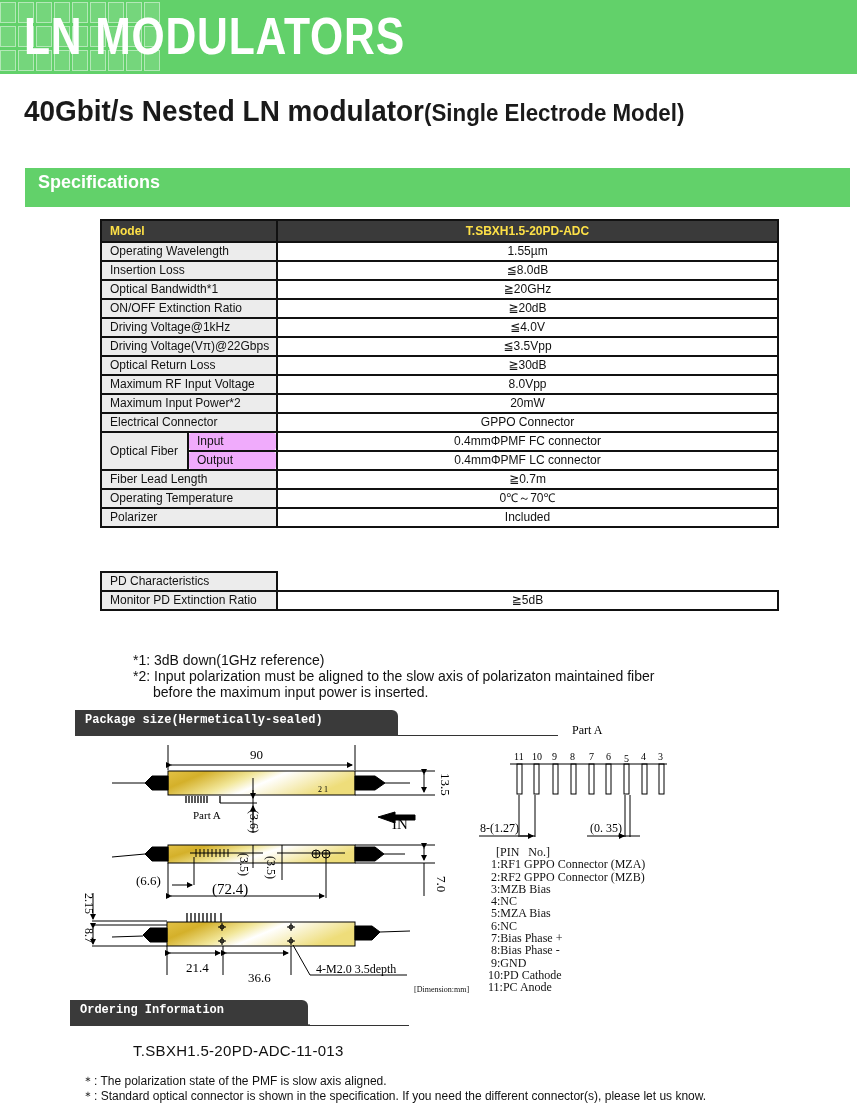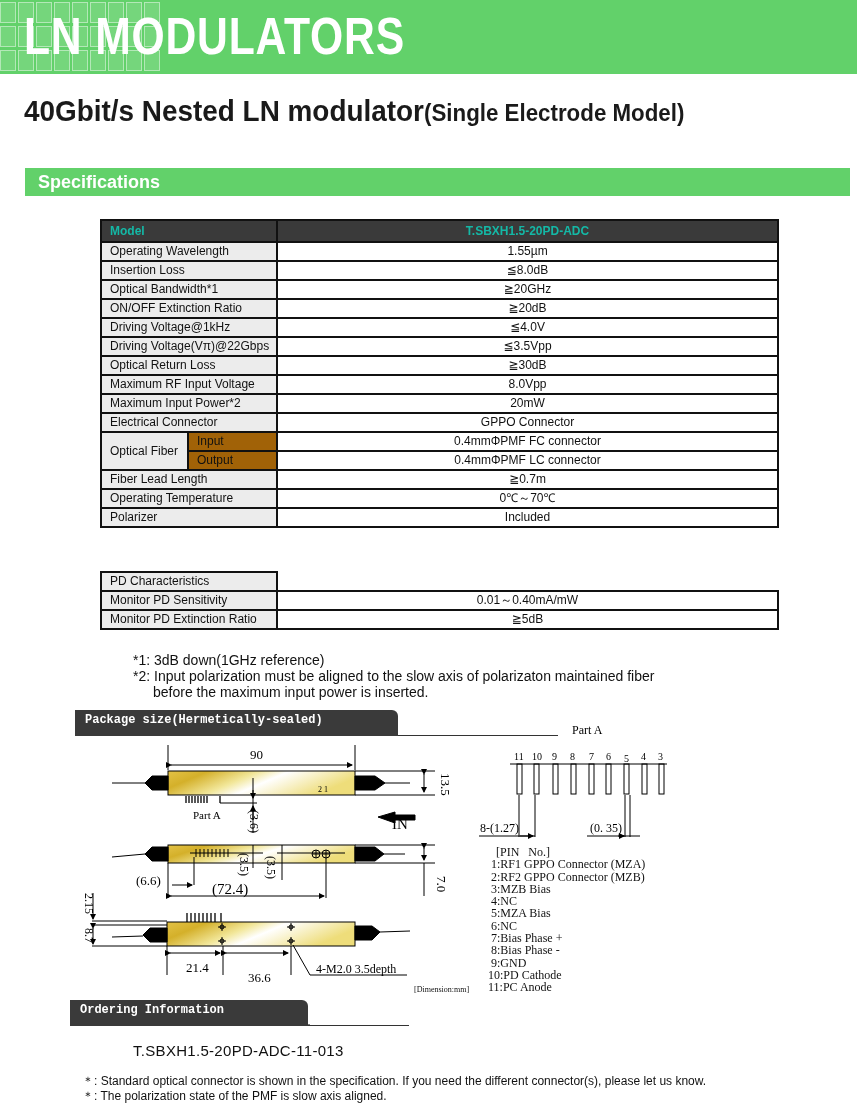--- a/index.html
+++ b/index.html
@@ -3,28 +3,28 @@
 <meta charset="utf-8">
 <style>
   html,body{margin:0;padding:0;background:#fff;}
   body{width:857px;height:1106px;position:relative;overflow:hidden;font-family:"Liberation Sans",sans-serif;color:#111;}
   .banner{position:absolute;left:0;top:0;width:857px;height:74px;background:#62d16a;overflow:hidden;}
   .tiles{position:absolute;left:0;top:2px;width:160px;height:70px;display:grid;grid-template-columns:repeat(9,16px);grid-auto-rows:21px;gap:3px 2px;}
   .tiles span{display:block;border:1px solid rgba(255,255,255,0.45);background:rgba(255,255,255,0.12);}
   .banner-title{position:absolute;left:24px;top:6px;font-family:"Liberation Sans",sans-serif;font-weight:bold;font-size:52px;color:#fff;letter-spacing:1px;transform:scaleX(0.82);transform-origin:left top;white-space:nowrap;}
   .page-title{position:absolute;left:24px;top:94px;font-weight:bold;font-size:30px;color:#1a1a1a;white-space:nowrap;transform:scaleX(0.93);transform-origin:left top;}
   .page-title .sub{font-size:24px;}
-  .sec-bar{position:absolute;left:25px;top:168px;width:825px;height:28px;background:#62d16a;}
+  .sec-bar{position:absolute;left:25px;top:168px;width:825px;height:39px;background:#62d16a;}
   .sec-bar span{position:absolute;left:13px;top:4px;font-weight:bold;font-size:18px;color:#fff;}
   table.spec{position:absolute;left:100px;border-collapse:collapse;font-size:12px;table-layout:fixed;}
   table.spec td{border:2px solid #111;height:17px;padding:0 0 0 8px;line-height:17px;vertical-align:bottom;}
   table.spec td.lbl{background:#ececec;}
   table.spec td.val{text-align:center;padding:0;background:#fff;}
-  table.spec tr.head td{background:#3a3a3a;color:#14b8a6;font-weight:bold;height:20px;vertical-align:middle;}
-  table.spec td.sub{background:#a16207;}
+  table.spec tr.head td{background:#3a3a3a;color:#fde047;font-weight:bold;height:20px;vertical-align:middle;}
+  table.spec td.sub{background:#f0abfc;border-radius:6px;}
   table.spec td.empty{border:none;border-bottom:2px solid #111;background:#fff;}
   .notes{position:absolute;left:133px;top:652px;font-size:14px;line-height:16px;}
   .notes div{white-space:nowrap;}
   .tab-head{position:absolute;height:26px;background:#3a3a3a;color:#fff;font-family:"Liberation Mono",monospace;font-weight:bold;font-size:12px;border-radius:0 6px 0 0;}
   .tab-head span{position:absolute;left:10px;top:3px;white-space:nowrap;}
   .tab-line{position:absolute;height:1px;background:#333;}
   .drawing{position:absolute;left:0;top:0;}
   .pins{position:absolute;left:488px;top:846px;font-family:"Liberation Serif",serif;font-size:12px;line-height:12.3px;}
   .pins div{white-space:nowrap;}
   .pins .hdr{padding-left:8px;}
@@ -155,24 +155,20 @@
 <table class="spec" style="top:571px;width:677px;">
   <colgroup>
       <col style="width:176px">
       <col style="width:501px">
     </colgroup>
   <tbody>
       <tr>
     <td class="lbl">PD Characteristics</td>
     <td class="empty"></td>
   </tr>
-  <tr>
-        <td class="lbl">Monitor PD Sensitivity</td>
-        <td class="val">0.01～0.40mA/mW</td>
-      </tr>
   <tr>
         <td class="lbl">Monitor PD Extinction Ratio</td>
         <td class="val">≧5dB</td>
       </tr>
 </tbody>
   </table>
 
 <div class="notes">
   <div>*1: 3dB down(1GHz reference)</div>
   <div>*2: Input polarization must be aligned to the slow axis of polarizaton maintained fiber</div>
@@ -382,15 +378,15 @@
 </div>
 
 <div class="tab-head" style="left:70px;top:1000px;width:238px;">
   <span>Ordering Information</span>
 </div>
 <div class="tab-line" style="left:308px;top:1025px;width:101px;"></div>
 
 <div class="order-pn">T.SBXH1.5-20PD-ADC-11-013</div>
 
 <div class="foot">
+  <div>＊: The polarization state of the PMF is slow axis aligned.</div>
   <div>＊: Standard optical connector is shown in the specification. If you need the different connector(s), please let us know.</div>
-  <div>＊: The polarization state of the PMF is slow axis aligned.</div>
 </div>
 
 </body></html>

